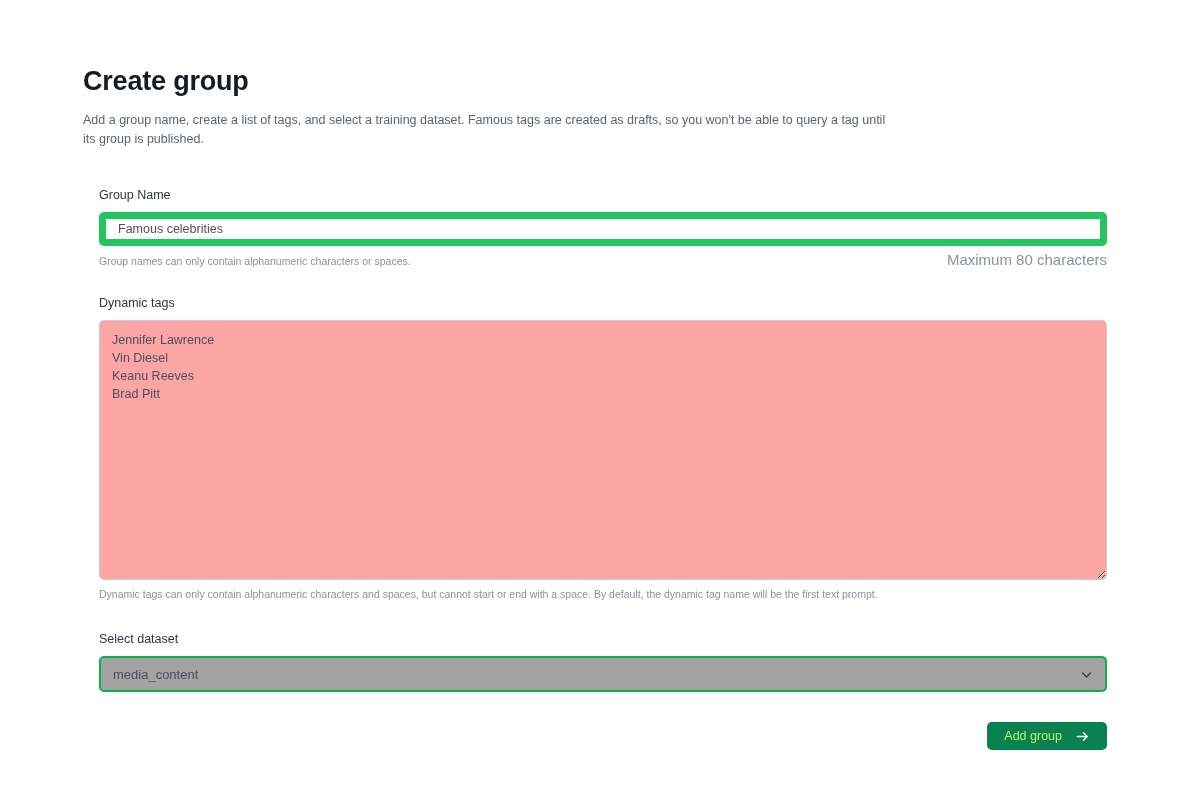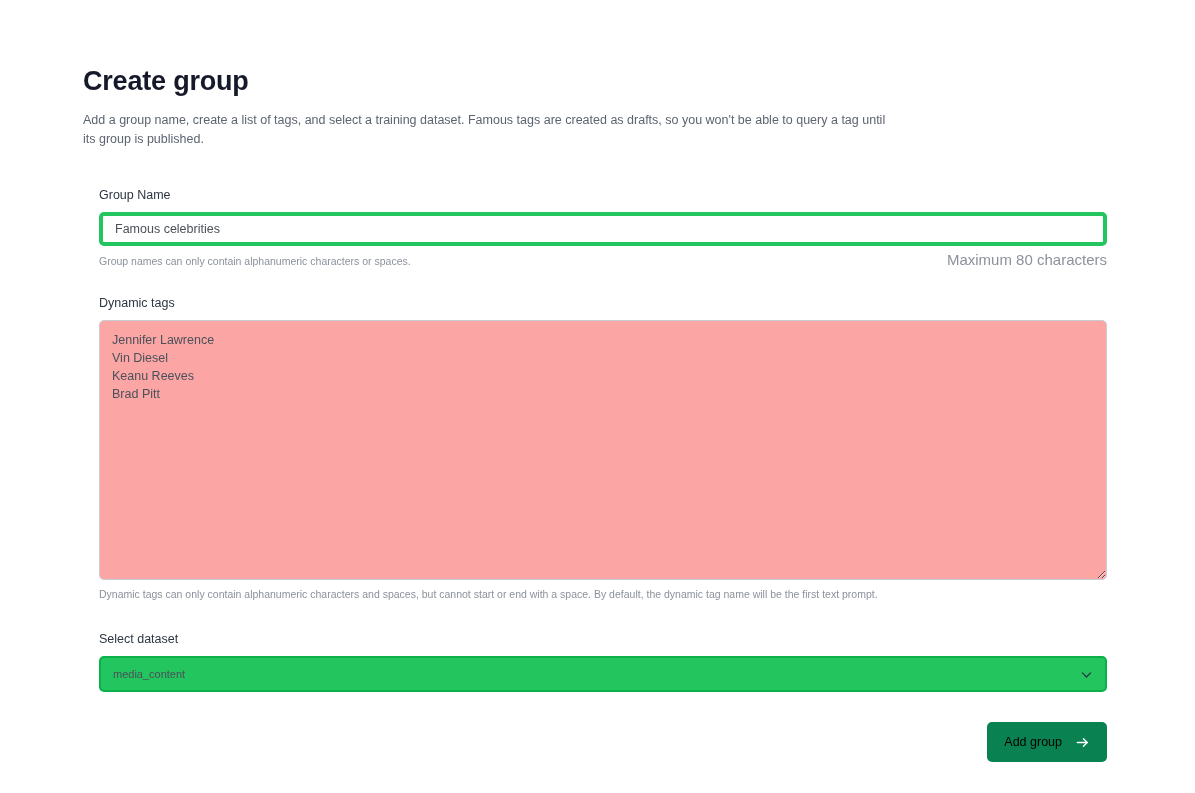--- a/index.html
+++ b/index.html
@@ -62,21 +62,21 @@
     margin-bottom: 9px;
     line-height: 15px;
   }
 
   .text-input {
     box-sizing: border-box;
     display: block;
     width: 100%;
     height: 34px;
     padding: 0 12px;
-    border: 4px solid #22c55e;
+    border: 7px solid #22c55e;
     border-radius: 5px;
     background: #ffffff;
     font-family: "Liberation Sans", sans-serif;
     font-size: 12.5px;
     color: #4a5159;
     outline: none;
   }
   .text-input::placeholder { color: #9aa0a8; }
 
   .helper-row {
@@ -129,22 +129,22 @@
   }
   .select-box {
     box-sizing: border-box;
     display: flex;
     align-items: center;
     width: 100%;
     height: 36px;
     padding: 0 12px;
     border: 2px solid #0bb04a;
     border-radius: 5px;
-    background: #22c55e;
-    font-size: 11px;
+    background: #a3a3a3;
+    font-size: 13px;
     color: #4a5159;
     cursor: pointer;
     user-select: none;
   }
   .select-value { flex: 1; }
   .chevron-down {
     width: 13px;
     height: 13px;
     flex: 0 0 auto;
     color: #2d3642;
@@ -157,26 +157,26 @@
     left: 99px;
     top: 722px;
     width: 1008px;
     display: flex;
     justify-content: flex-end;
   }
   .add-group-button {
     display: inline-flex;
     align-items: center;
     gap: 13px;
-    height: 40px;
+    height: 28px;
     padding: 0 17px;
     border: none;
     border-radius: 5px;
     background: #0a8151;
-    color: #000000;
+    color: #bef264;
     font-family: "Liberation Sans", sans-serif;
     font-size: 12.5px;
     cursor: pointer;
   }
   .arrow-right {
     width: 15px;
     height: 15px;
     display: block;
   }
 </style>

